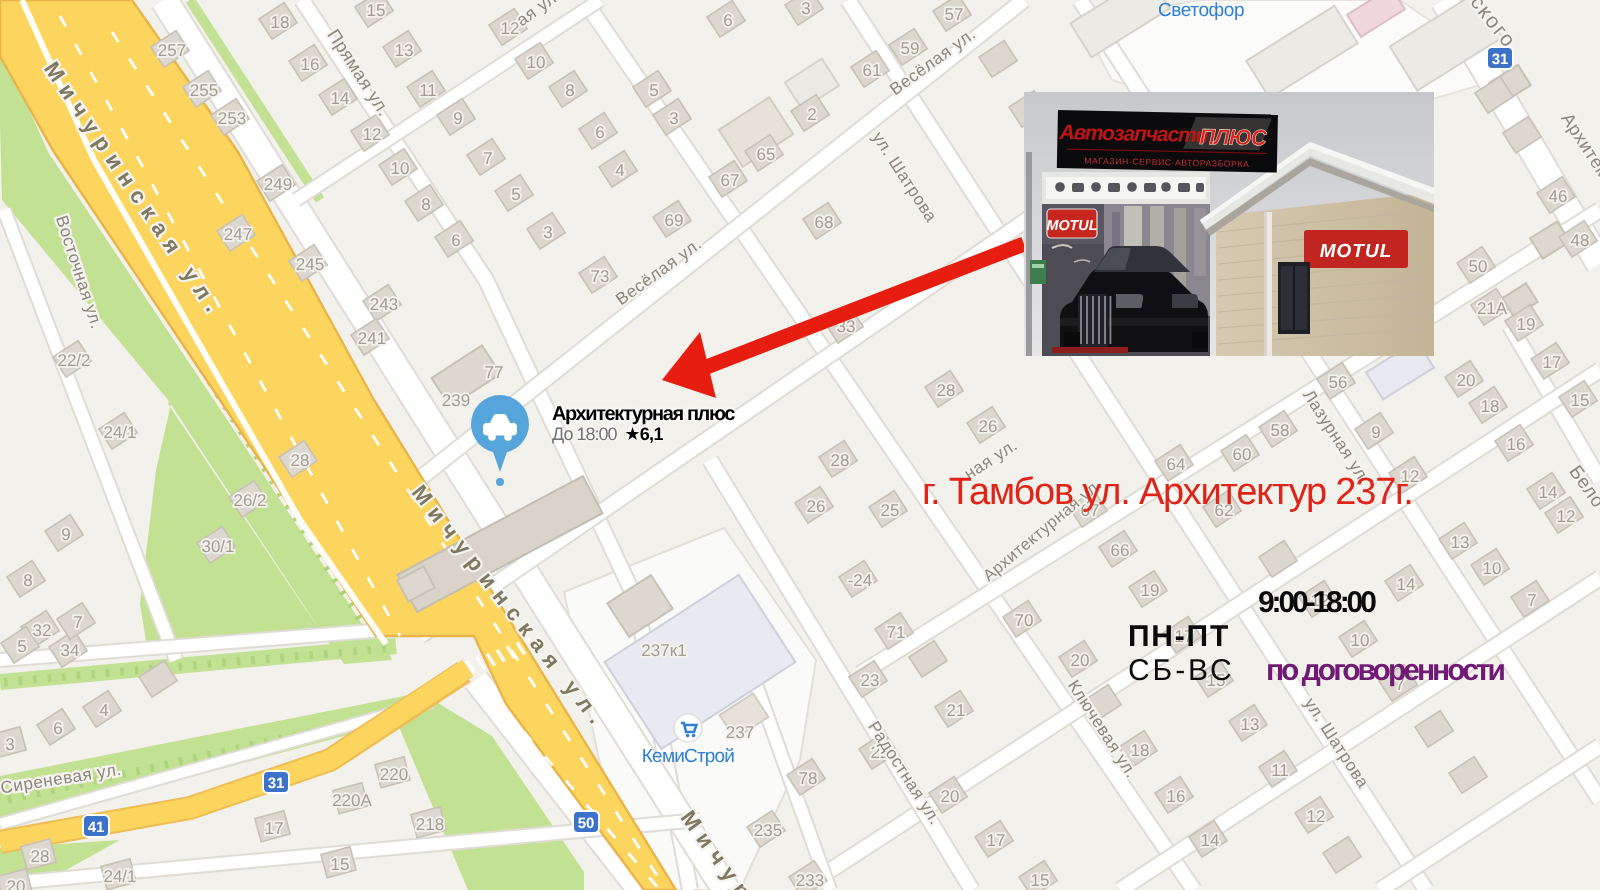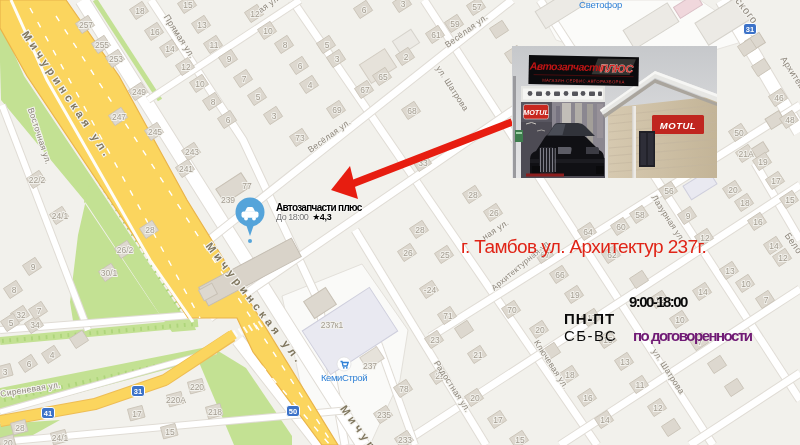--- a/index.html
+++ b/index.html
@@ -450,23 +450,23 @@
 <circle cx="25" cy="22" r="14.5" fill="#55a4da"></circle>
 <circle cx="25" cy="51" r="2" fill="#55a4da"></circle>
 <g fill="#fff">
 <rect x="16.5" y="21.5" width="17" height="6.2" rx="2"></rect>
 <path d="M19.8,21.8 l1.9,-3.8 q0.5,-1 1.6,-1 h3.4 q1.1,0 1.6,1 l1.9,3.8 z"></path>
 <circle cx="21" cy="28.5" r="1.9"></circle>
         <circle cx="29" cy="28.5" r="1.9"></circle>
 </g>
 </svg>
 
-<div class="abs" style="left:276px;top:202px;font-size:10px;font-weight:bold;color:#000;letter-spacing:-0.7px;text-shadow:0 0 2px #fff,0 0 2px #fff,0 0 3px #fff;white-space:nowrap">Автозапчасти плюс</div>
-
-<div class="abs" style="left:276px;top:211.5px;font-size:9px;color:#737373;letter-spacing:-0.5px;text-shadow:0 0 2px #fff,0 0 2px #fff;white-space:nowrap">До 18:00&nbsp;&nbsp;<span style="color:#000">★</span><b style="color:#000;letter-spacing:-0.3px">4,3</b></div>
+<div class="abs" style="left:276px;top:202px;font-size:10px;font-weight:bold;color:#000;letter-spacing:-0.7px;text-shadow:0 0 2px #fff,0 0 2px #fff,0 0 3px #fff;white-space:nowrap">Архитектурная плюс</div>
+
+<div class="abs" style="left:276px;top:211.5px;font-size:9px;color:#737373;letter-spacing:-0.5px;text-shadow:0 0 2px #fff,0 0 2px #fff;white-space:nowrap">До 18:00&nbsp;&nbsp;<span style="color:#000">★</span><b style="color:#000;letter-spacing:-0.3px">6,1</b></div>
 
 <div class="abs" style="left:512px;top:46px;width:205px;height:132px;background:#d4d5d7">
 <svg width="205" height="132" viewBox="0 0 205 132">
 
 <defs>
           <linearGradient id="sky" x1="0" y1="0" x2="0" y2="1">
 <stop offset="0" stop-color="#c6c8cb"></stop>
             <stop offset="1" stop-color="#e6e6e7"></stop>
           </linearGradient>
 <linearGradient id="wallg" x1="0" y1="0" x2="1" y2="0">

